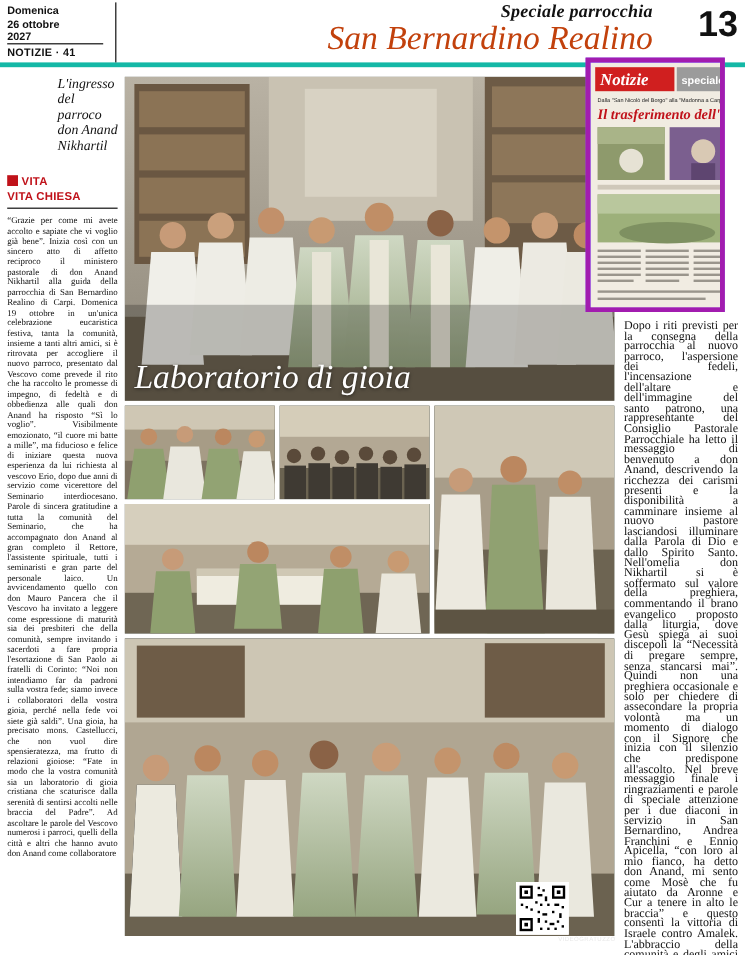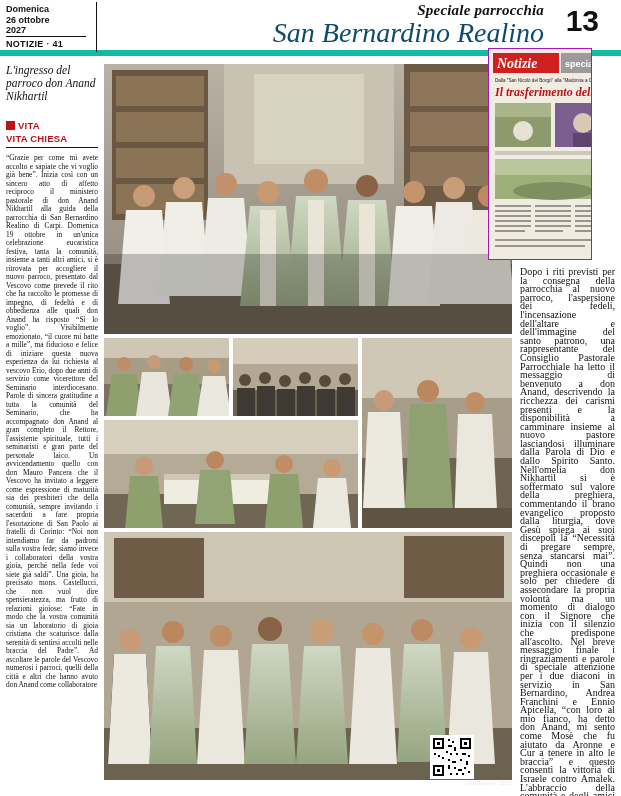--- a/index.html
+++ b/index.html
@@ -10,21 +10,21 @@
     font-family:"Liberation Serif", serif;
     color:#111;
     overflow:hidden;
     position:relative;
   }
   .page { position:relative; width:621px; height:796px; }
 
   
   .masthead {
     position:absolute; left:0; top:0; width:621px; height:56px;
-    border-bottom:6px solid #14b8a6;
+    border-bottom:4px solid #14b8a6;
   }
   .mh-date {
     position:absolute; left:6px; top:4px; width:86px;
     font-family:"Liberation Sans", sans-serif;
     font-size:9px; line-height:10.5px; font-weight:bold; color:#111;
   }
   .mh-date .d1 { font-weight:bold; }
   .mh-rule {
     position:absolute; left:6px; top:36px; width:80px; height:1px; background:#111;
   }
@@ -35,34 +35,34 @@
   }
   .mh-sep { position:absolute; left:96px; top:2px; width:1px; height:50px; background:#111; }
   .mh-center { position:absolute; left:104px; top:2px; width:440px; text-align:right; }
   .mh-kicker {
     font-family:"Liberation Serif", serif;
     font-style:italic; font-weight:bold; font-size:15px; color:#111;
     letter-spacing:.2px;
   }
   .mh-title {
     font-family:"Liberation Serif", serif;
-    font-style:italic; font-size:28px; line-height:30px; color:#0c4a6e;
+    font-style:italic; font-size:28px; line-height:30px; color:#c2410c;
     margin-top:-1px;
   }
   .mh-page {
-    position:absolute; right:22px; top:4px;
+    position:absolute; right:6px; top:4px;
     font-family:"Liberation Sans", sans-serif;
     font-size:30px; font-weight:bold; color:#111;
   }
 
   
   .colA { position:absolute; left:6px; top:64px; width:92px; }
   .colA-title {
     font-family:"Liberation Serif", serif;
-    font-style:italic; font-size:11.5px; line-height:13px; color:#111;
+    font-style:italic; font-size:11.5px; line-height:13px; color:#111;margin-left:42px;
   }
   .section-tag { margin-top:12px; }
   .section-tag .sq {
     display:inline-block; width:9px; height:9px; background:#c0121a; vertical-align:-1px;
     margin-right:3px;
   }
   .section-tag .t1 {
     font-family:"Liberation Sans", sans-serif; font-weight:bold; font-size:9.5px;
     color:#c0121a; letter-spacing:.2px;
   }
@@ -98,22 +98,22 @@
     text-shadow:0 1px 3px rgba(0,0,0,.55);
   }
 
   #photo-2 { left:104px; top:338px; width:125px; height:78px; }
   #photo-3 { left:233px; top:338px; width:125px; height:78px; }
   #photo-4 { left:362px; top:338px; width:150px; height:190px; }
   #photo-5 { left:104px; top:420px; width:254px; height:108px; }
   #photo-6 { left:104px; top:532px; width:408px; height:248px; }
 
   
-  #clipping { position:absolute; left:488px; top:48px; width:104px; height:212px;
-    border:1px solid #a21caf; background:#8b5cf6; overflow:hidden; }
+  #clipping { position:absolute; left:488px; top:48px; width:116px; height:212px;
+    border:4px solid #a21caf; background:#8b5cf6; overflow:hidden; }
 
   .credit {
     position:absolute; right:108px; bottom:10px;
     font-family:"Liberation Sans", sans-serif; font-size:5px; color:#e8e8e8;
     letter-spacing:.4px;
   }
   .sig {
     font-family:"Liberation Serif", serif; font-size:7.4px; text-align:right;
     font-style:italic; margin-top:3px;
   }
@@ -219,20 +219,21 @@
         <g transform="translate(368,120)">
             <circle cx="17" cy="12" r="11" fill="#bd8b63"></circle>
             <path d="M0 26 L34 26 L42 120 L-8 120 Z" fill="#ebe9e0"></path>
           </g>
       </g>
 
       <rect x="0" y="190" width="408" height="80" fill="#000" opacity="0.22"></rect>
     </svg>
   </div>
 
+  <div class="overlay-title">Laboratorio di gioia</div>
 
   <div class="photo" id="photo-2">
     <svg class="ph-inner" viewBox="0 0 125 78" preserveAspectRatio="none">
       <rect width="125" height="78" fill="#a79c86"></rect>
       <rect x="0" y="46" width="125" height="32" fill="#7d7260"></rect>
       <rect x="0" y="0" width="125" height="20" fill="#cfc7b4"></rect>
       <g>
           <circle cx="20" cy="26" r="7" fill="#c08e66"></circle>
           <path d="M8 36 h24 l6 42 h-36 z" fill="#8fa06f"></path>
         </g>

